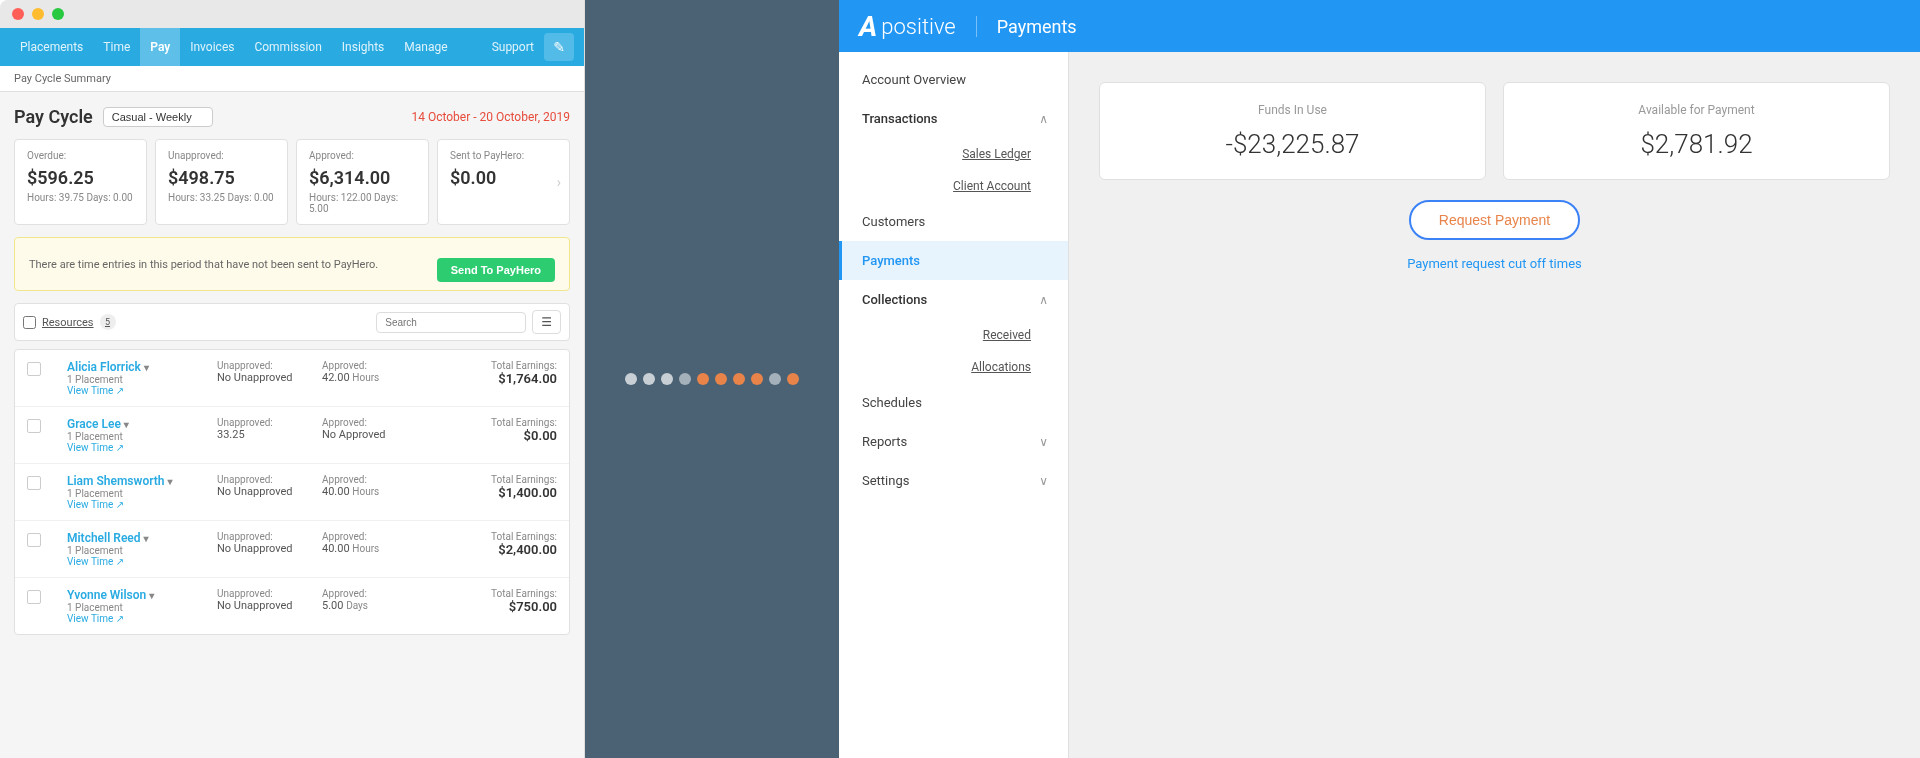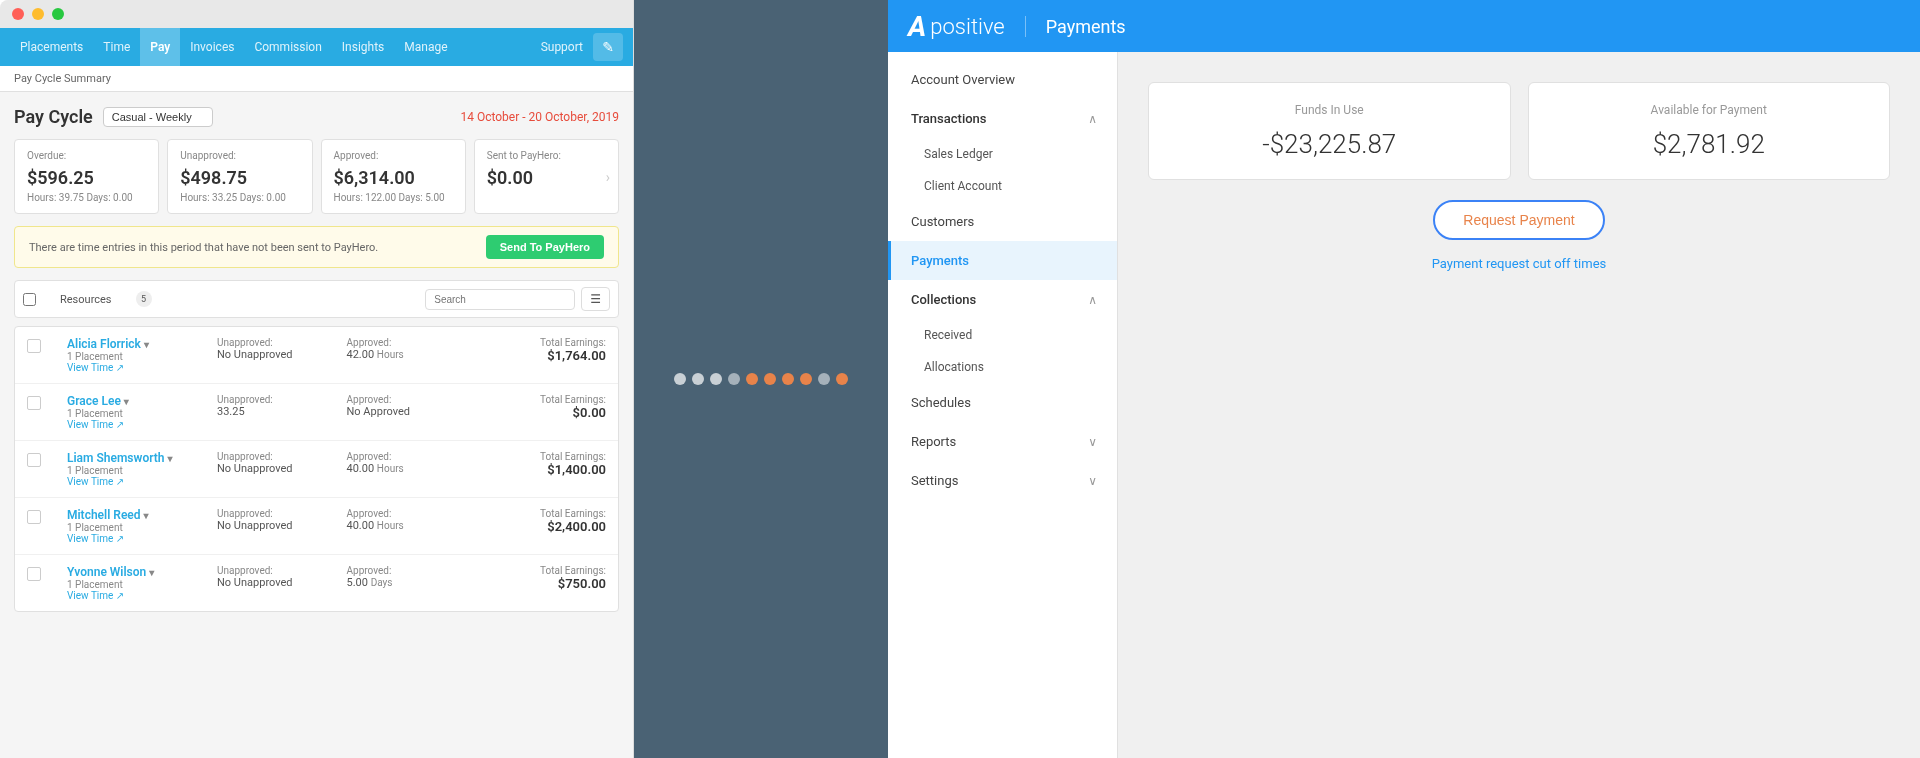--- a/index.html
+++ b/index.html
@@ -1,20 +1,20 @@
 <!DOCTYPE html>
 <html><head>
   <meta charset="utf-8">
   <style>
     * { margin: 0; padding: 0; box-sizing: border-box; }
     body { font-family: -apple-system, BlinkMacSystemFont, 'Segoe UI', Roboto, sans-serif; width: 1920px; height: 758px; overflow: hidden; display: flex; }
 
     
     .left-panel {
-      width: 634px;
+      width: 585px;
       height: 758px;
       background: #f5f5f5;
       border-right: 1px solid #ddd;
       display: flex;
       flex-direction: column;
       border-radius: 8px 0 0 0;
       overflow: hidden;
     }
 
     .window-chrome {
@@ -170,38 +170,40 @@
     }
     .send-btn {
       background: #2ecc71;
       color: white;
       border: none;
       border-radius: 4px;
       padding: 6px 14px;
       font-size: 11px;
       font-weight: 600;
       cursor: pointer;
+      margin-top: 12px;
     }
 
     .resources-bar {
       display: flex;
       align-items: center;
       justify-content: space-between;
       margin-bottom: 8px;
       padding: 6px 8px;
       background: white;
       border: 1px solid #e0e0e0;
       border-radius: 4px;
     }
     .resources-label {
       font-size: 11px;
       color: #555;
       display: flex;
       align-items: center;
-      gap: 24px;
+      gap: 6px;
+      text-decoration: underline;
     }
     .resources-count {
       background: #eee;
       border-radius: 50%;
       width: 16px; height: 16px;
       font-size: 9px;
       display: flex;
       align-items: center;
       justify-content: center;
       color: #555;
@@ -377,27 +379,28 @@
       color: #2196f3;
       border-left: 3px solid #2196f3;
       font-weight: 500;
     }
     .sidebar-item.parent {
       font-weight: 500;
       color: #333;
     }
 
     .sidebar-sub-item {
-      padding: 9px 20px 9px 36px;
+      padding: 9px 37px 9px 36px;
       font-size: 12px;
       color: #555;
       cursor: pointer;
       display: flex;
       align-items: center;
-      justify-content: flex-start;
+      justify-content: flex-end;
+      text-decoration: underline;
     }
 
     .chevron {
       font-size: 12px;
       color: #999;
     }
 
     
     .main-content {
       flex: 1;

